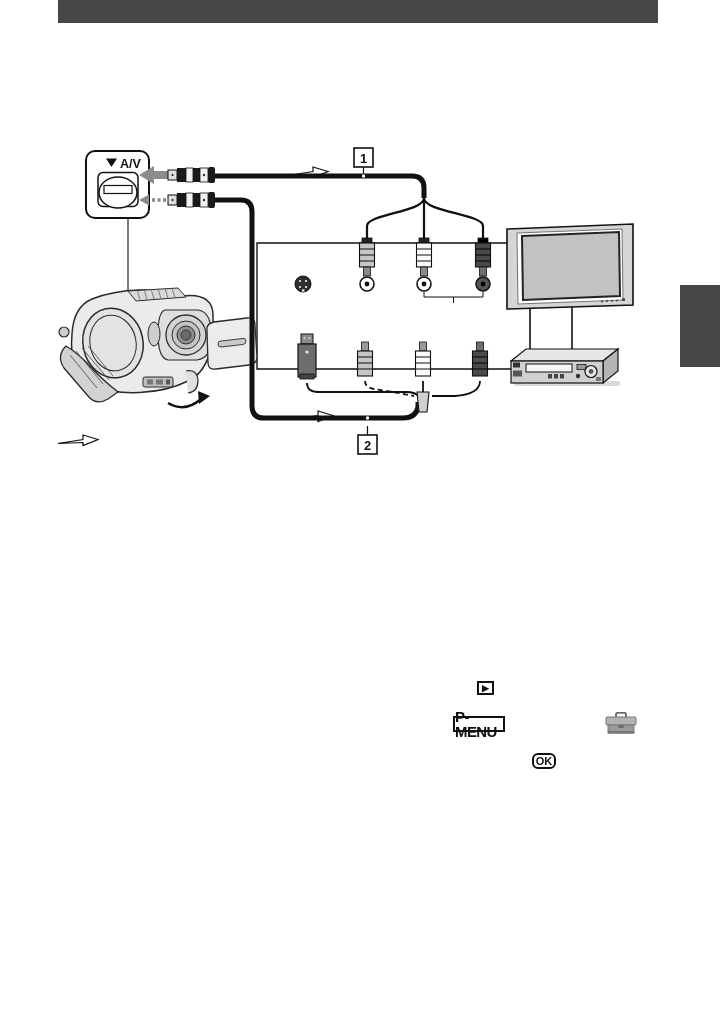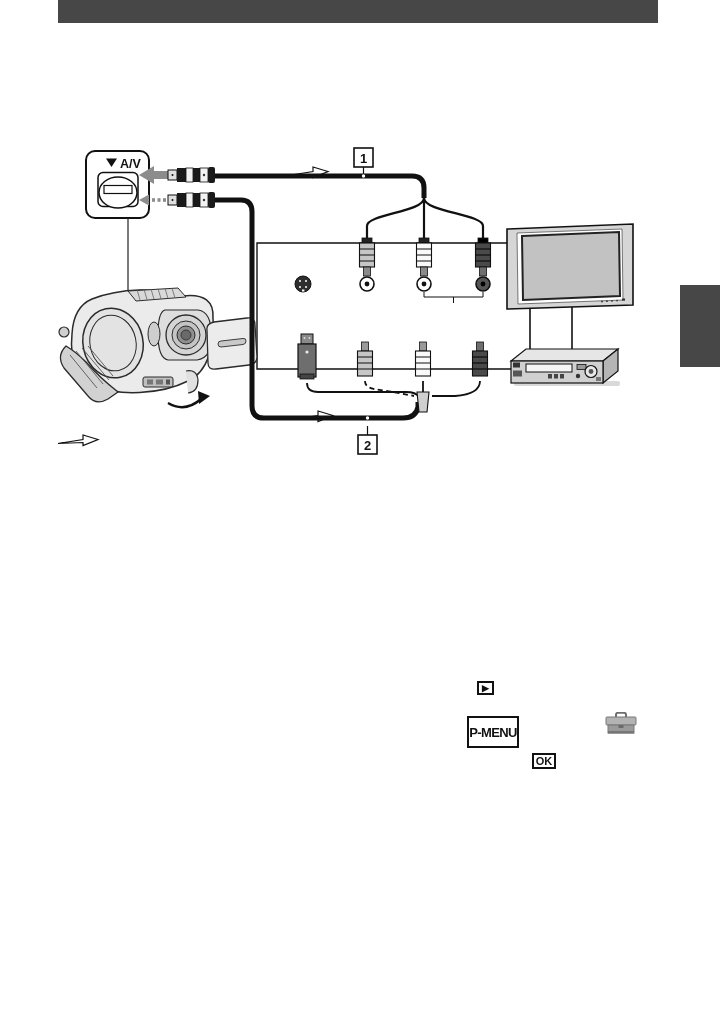--- a/index.html
+++ b/index.html
@@ -11,22 +11,22 @@
   .abs{position:absolute;}
   #header-bar{left:58px;top:0;width:600px;height:23px;}
   #section-tab{left:680px;top:285px;width:40px;height:82px;}
   #diagram-svg{left:0;top:0;width:726px;height:1032px;}
   .badge{
     box-sizing:border-box;border:2px solid #111;background:#fff;color:#111;
     display:flex;align-items:center;justify-content:center;
     font-weight:bold;line-height:1;
   }
   #play-badge{left:477px;top:681px;width:17px;height:14px;font-size:9px;border-width:2px;}
-  #pmenu-badge{left:467px;top:716px;width:52px;height:32px;font-size:13px;letter-spacing:-0.6px;}
-  #ok-badge{left:532px;top:753px;width:24px;height:16px;font-size:11px;}
+  #pmenu-badge{left:453px;top:716px;width:52px;height:16px;font-size:15px;letter-spacing:-0.6px;}
+  #ok-badge{left:532px;top:753px;width:24px;height:16px;font-size:11px;border-radius:6px;}
   #toolbox-icon{left:604px;top:712px;width:34px;height:23px;}
   svg text{font-family:"Liberation Sans",sans-serif;}
 </style>
 </head>
 <body>
 
 <div id="header-bar" class="abs" style="background:#474747;"></div>
 
 <div id="section-tab" class="abs" style="background:#474747;"></div>
 

